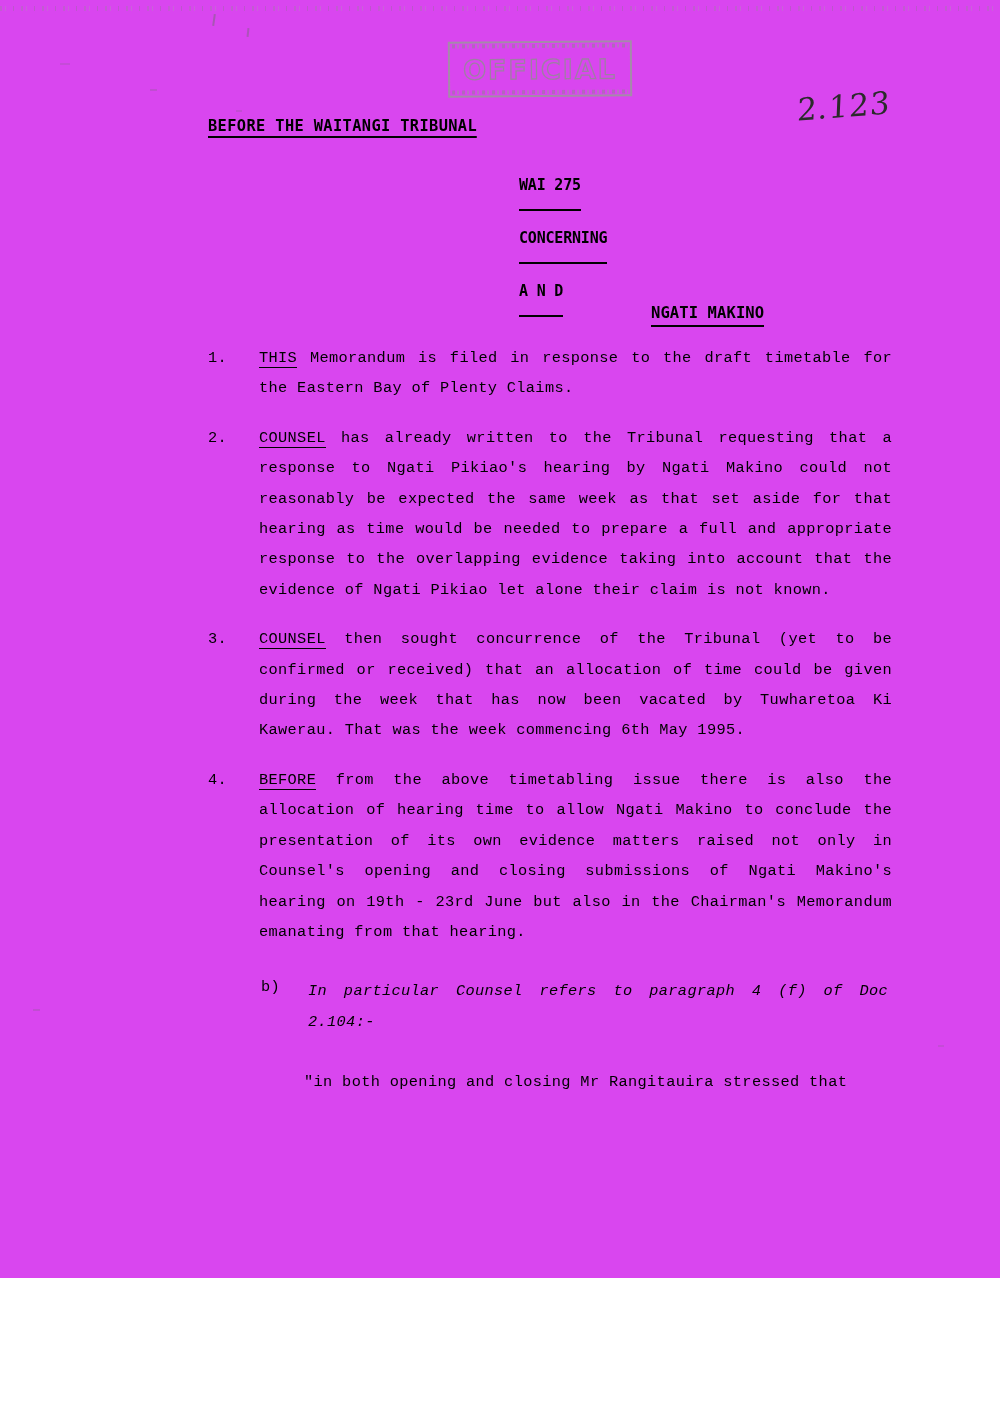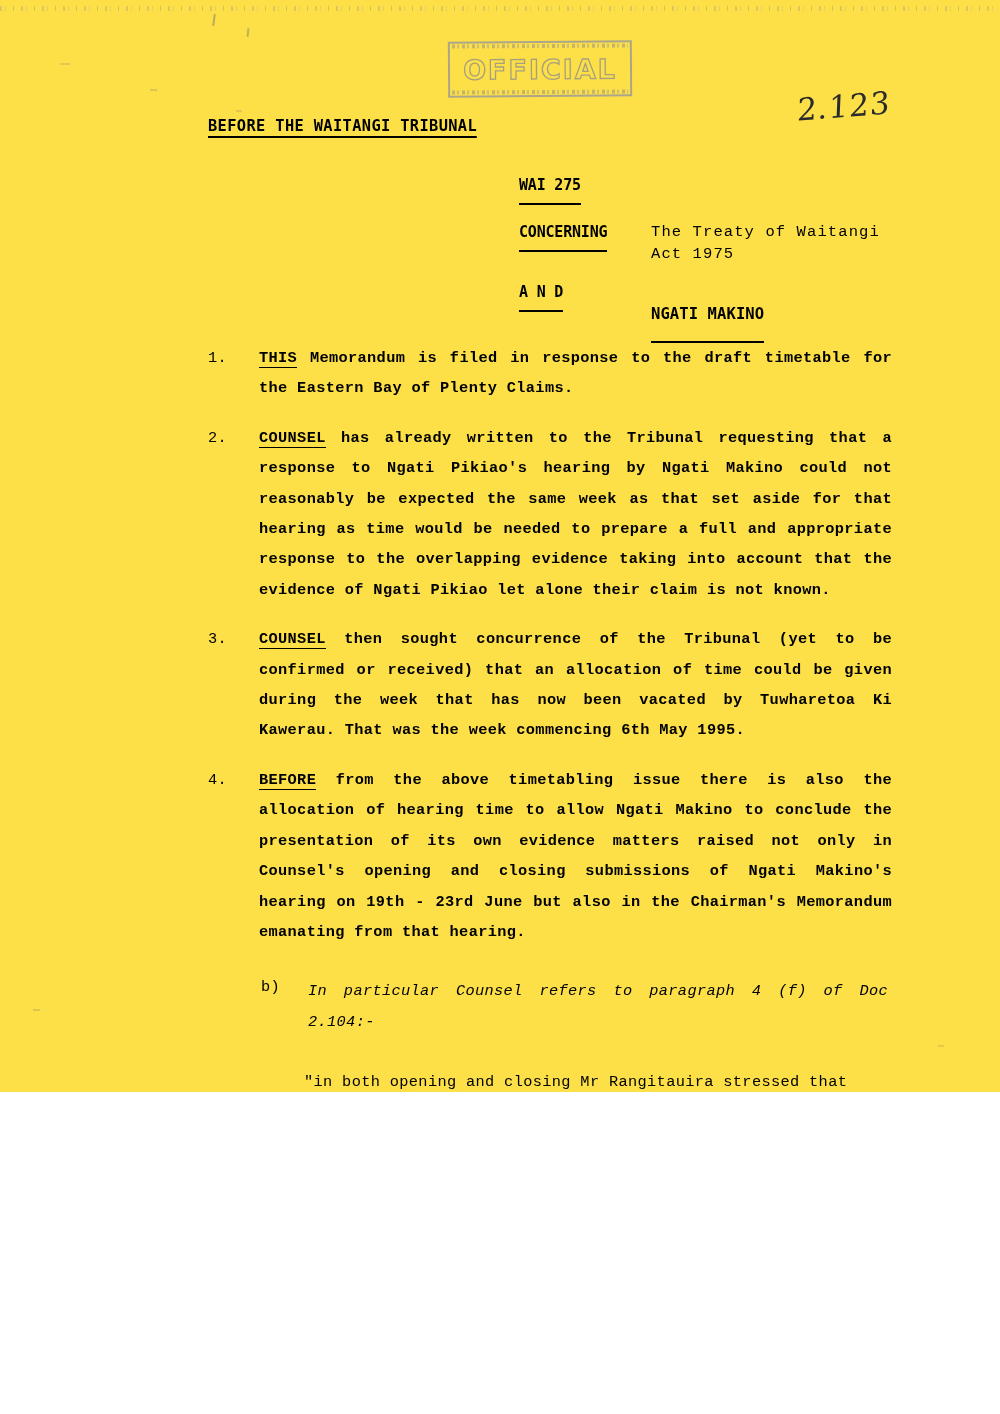--- a/index.html
+++ b/index.html
@@ -9,22 +9,22 @@
     background: #ffffff;
   }
   body {
     font-family: "Liberation Mono", "DejaVu Sans Mono", monospace;
     color: #000000;
   }
 
   .page {
     position: relative;
     width: 1000px;
-    height: 1092px;
-    background: #fde047;
+    height: 1278px;
+    background: #d946ef;
     overflow: hidden;
   }
 
   
   .scan-top-line {
     position: absolute;
     top: 6px;
     left: 0;
     width: 1000px;
     height: 5px;
@@ -139,36 +139,36 @@
   .caption-label {
     width: 132px;
     flex: 0 0 132px;
     font-family: "DejaVu Sans Mono", monospace;
     font-weight: 700;
     font-size: 15px;
     letter-spacing: -0.2px;
   }
   .caption-label .ul {
     border-bottom: 2px solid #000;
-    padding-bottom: 7px;
+    padding-bottom: 13px;
     display: inline-block;
   }
   .caption-value {
     flex: 1;
     white-space: pre-line;
     letter-spacing: 1.1px;
   }
   .caption-value.bold {
     font-family: "DejaVu Sans Mono", monospace;
     font-weight: 700;
     letter-spacing: .1px;
   }
   .caption-value.bold .ul {
     border-bottom: 2px solid #000;
-    padding-bottom: 16px;
+    padding-bottom: 1px;
     display: inline-block;
   }
   .wai-row .caption-label { width: auto; flex: 0 0 auto; }
 
   
   .body {
     position: absolute;
     left: 208px;
     top: 343px;
     width: 684px;
@@ -181,21 +181,20 @@
     margin-bottom: 19px;
   }
   .para-num {
     flex: 0 0 51px;
     width: 51px;
   }
   .para-text {
     flex: 1;
     text-align: justify;
     text-justify: inter-word;
-    font-weight: bold;
   }
   .para-text > p { margin: 0; }
   .lead {
     border-bottom: 1.6px solid #000;
     padding-bottom: 0px;
   }
 
   
   .subpara {
     display: flex;
@@ -251,22 +250,20 @@
     <div class="caption-row wai-row">
       <div class="caption-label">
         <span class="ul">WAI 275</span>
       </div>
     </div>
 
     <div class="caption-row">
       <div class="caption-label">
         <span class="ul">CONCERNING</span>
       </div>
-      <div class="caption-value">The Treaty of Waitangi
-Act 1975</div>
     </div>
 
     <div class="caption-row">
       <div class="caption-label">
         <span class="ul">A N D</span>
       </div>
       <div class="caption-value bold">
         <span class="ul">NGATI MAKINO</span>
       </div>
     </div>

